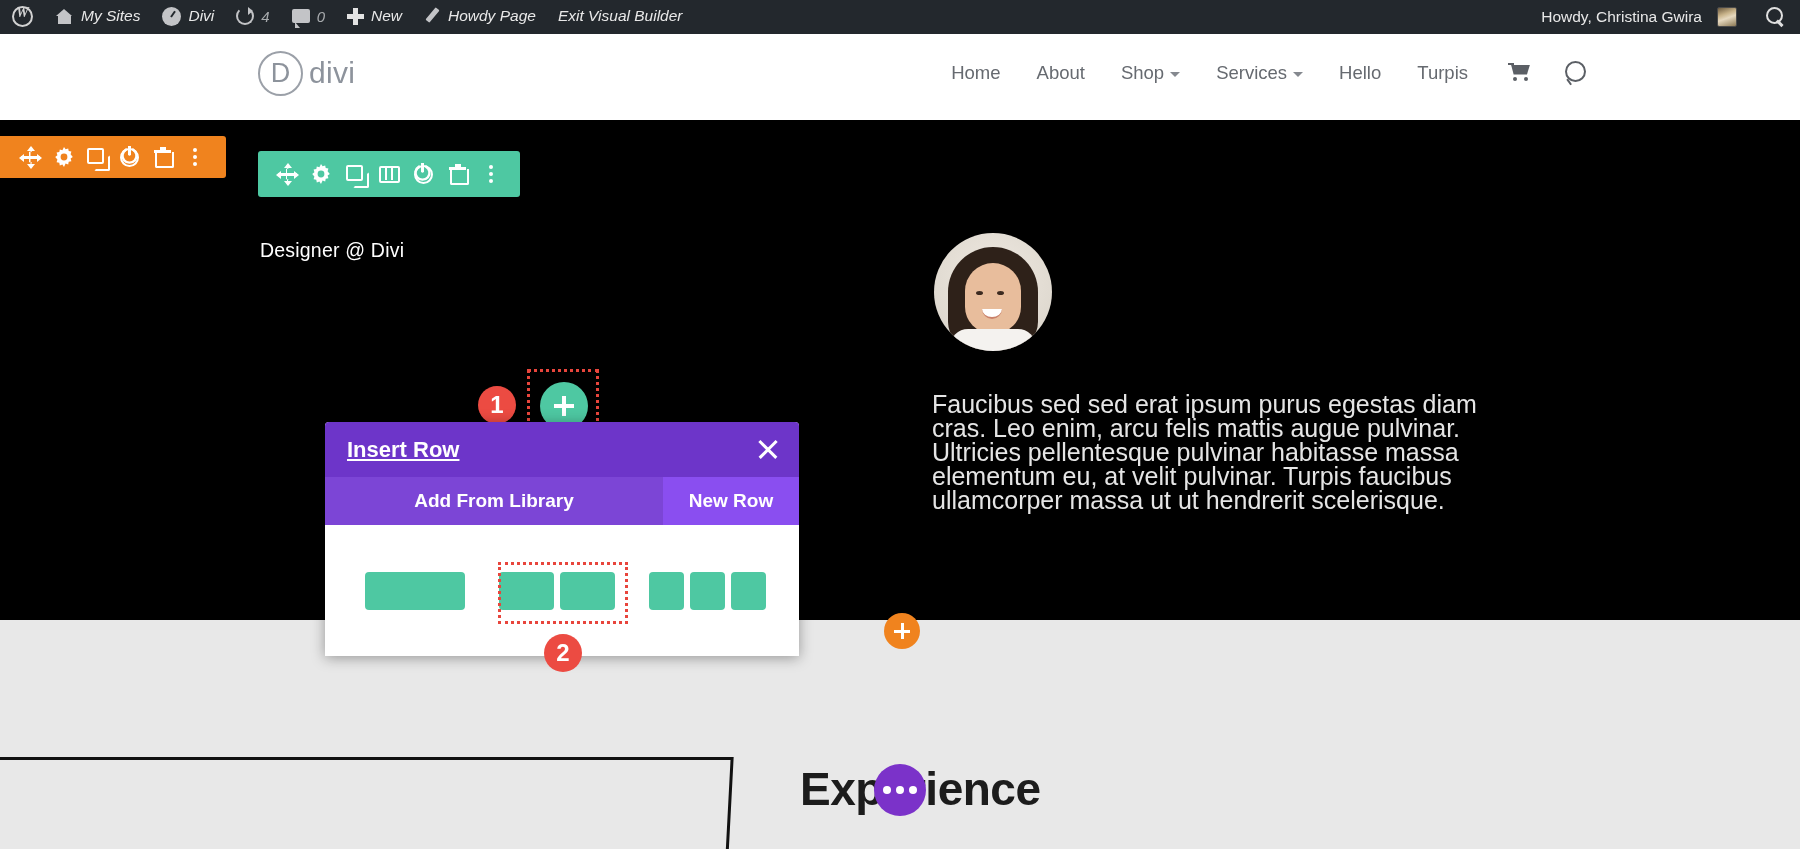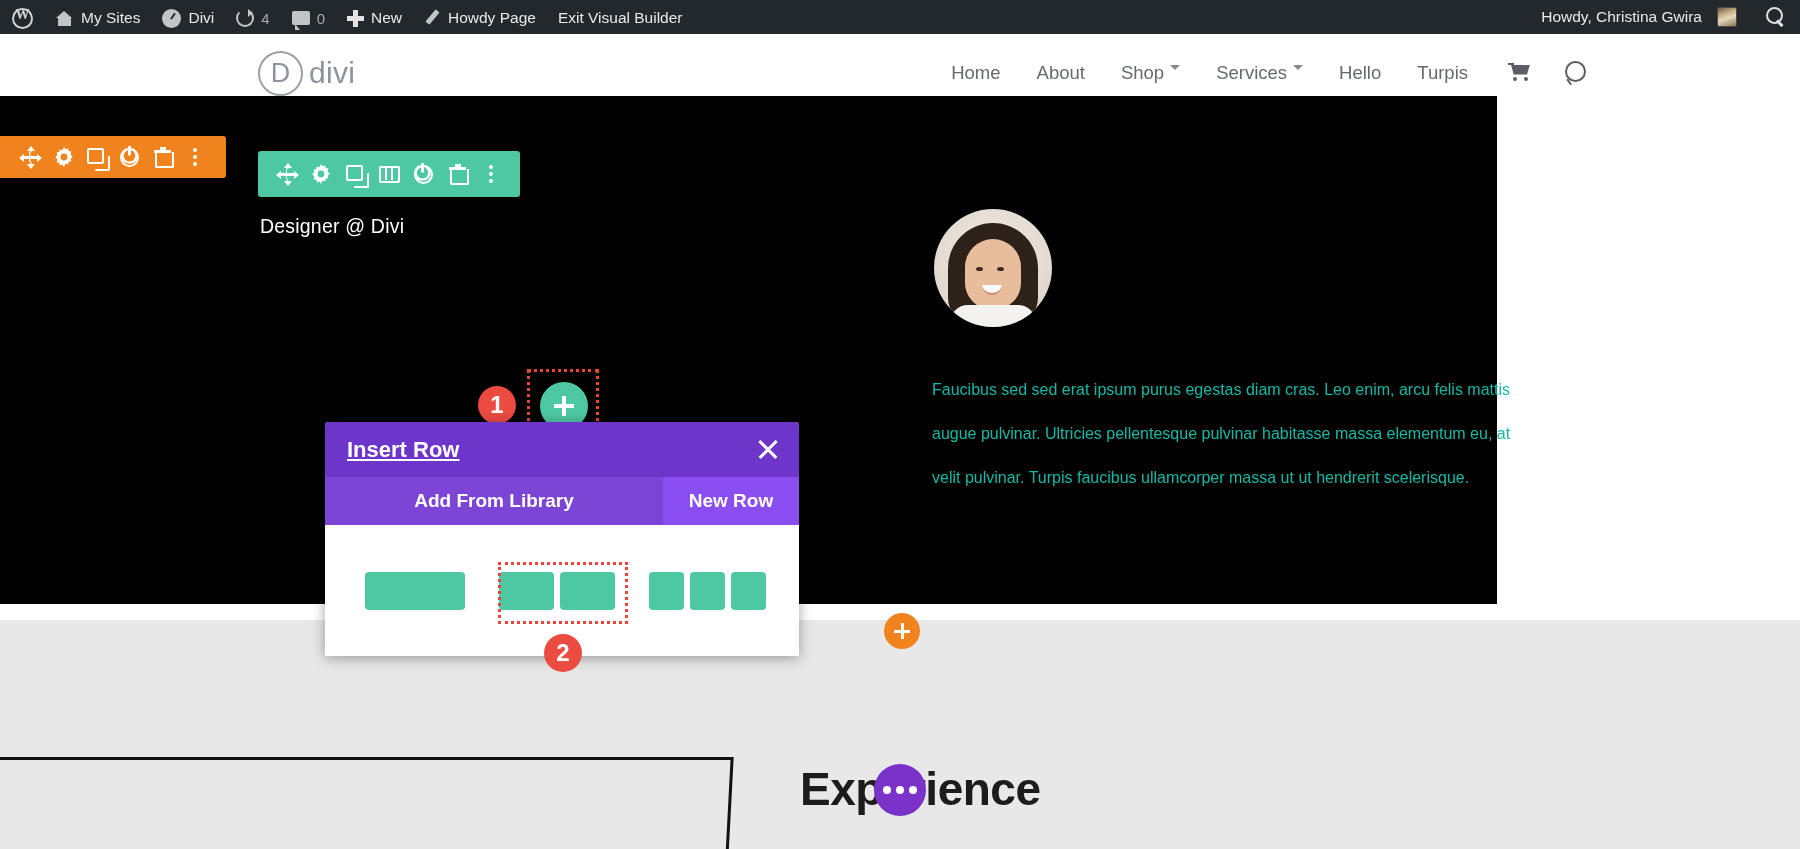--- a/index.html
+++ b/index.html
@@ -10,21 +10,21 @@
   }
   .page { position: relative; width: 1800px; height: 849px; overflow: hidden; }
 
   
   .wp-adminbar {
     position: absolute; top: 0; left: 0; width: 1800px; height: 34px;
     background: #23282d; color: #eee;
     display: flex; align-items: center;
     font-size: 15.5px;
   }
-  .ab-left { display: flex; align-items: flex-end; height: 36px; }
+  .ab-left { display: flex; align-items: flex-start; height: 36px; font-style: italic; }
   .ab-right { display: flex; align-items: center; height: 19px; margin-left: auto; padding-right: 14px; }
   .ab-item {
     display: flex; align-items: center; gap: 7px;
     height: 34px; padding: 0 11px; color: #e8e8e8; white-space: nowrap;
   }
   .ab-item:first-child { padding-left: 12px; }
   .wp-logo {
     width: 21px; height: 21px; border-radius: 50%;
     border: 2px solid #d2d2d2; position: relative; flex: none;
   }
@@ -94,21 +94,21 @@
   }
   .logo-wrap { display: flex; align-items: center; gap: 6px; margin-left: 258px; }
   .logo-circle {
     width: 45px; height: 45px; border-radius: 50%; border: 2px solid #9ba0a8;
     display: flex; align-items: center; justify-content: center;
   }
   .logo-d { font-size: 27px; color: #8d939c; font-family: "Liberation Sans", sans-serif; font-weight: 300; line-height: 1; }
   .logo-text { font-size: 30px; color: #8d939c; font-weight: 300; letter-spacing: .3px; }
   .nav { display: flex; align-items: center; gap: 0; margin-left: auto; margin-right: 212px; }
   .nav-item {
-    display: flex; align-items: flex-start; gap: 6px;
+    display: flex; align-items: center; gap: 6px;
     padding: 0 18px; font-size: 18.5px; color: #666a70; white-space: nowrap;
   }
   .chev {
     width: 0; height: 0; border-left: 5px solid transparent; border-right: 5px solid transparent;
     border-top: 5.5px solid #85898f; margin-top: 3px; flex: none;
   }
   .nav-cart { width: 26px; height: 21px; position: relative; margin-left: 22px; }
   .nav-cart::before {
     content: ""; position: absolute; left: 3px; top: 2px; width: 19px; height: 10px;
     background: #5b5f65; clip-path: polygon(0 0,100% 0,84% 100%,14% 100%);
@@ -126,21 +126,21 @@
     content: ""; position: absolute; left: 1px; top: 0; width: 17px; height: 17px;
     border: 2.2px solid #5b5f65; border-radius: 50%;
   }
   .nav-search::after {
     content: ""; position: absolute; left: 3px; top: 17px; width: 7px; height: 2.3px;
     background: #5b5f65; transform: rotate(55deg); transform-origin: left center;
   }
 
   
   .hero {
-    position: absolute; top: 96px; left: 0; width: 1497px; height: 508px;
+    position: absolute; top: 120px; left: 0; width: 1800px; height: 508px;
     background: #000;
   }
   .hero-eyebrow {
     position: absolute; left: 260px; top: 119px;
     font-size: 19.5px; color: #fff; letter-spacing: .2px;
   }
   .hero-title {
     position: absolute; left: 258px; top: 139px;
     font-size: 74px; font-weight: bold; color: #fff; letter-spacing: -1.2px;
   }
@@ -162,21 +162,21 @@
   .av-smile {
     position: absolute; left: 48px; top: 76px; width: 20px; height: 10px;
     background: #fff; border-radius: 0 0 12px 12px; border-bottom: 2px solid #c9816a;
   }
   .av-body {
     position: absolute; left: 16px; top: 96px; width: 86px; height: 26px;
     background: #f4f2ef; border-radius: 18px 18px 0 0;
   }
   .hero-para {
     position: absolute; left: 932px; top: 272px; width: 585px;
-    font-size: 16px; line-height: 44px; color: #14b8a6;
+    font-size: 25px; line-height: 24px; color: #e5e5e5;
   }
 
   
   .toolbar {
     position: absolute; display: flex; align-items: center;
     border-radius: 3px; gap: 0;
   }
   .toolbar-section {
     left: 0; top: 136px; height: 42px; background: #f0831e;
     padding: 0 14px 0 14px; border-radius: 0 3px 3px 0;

